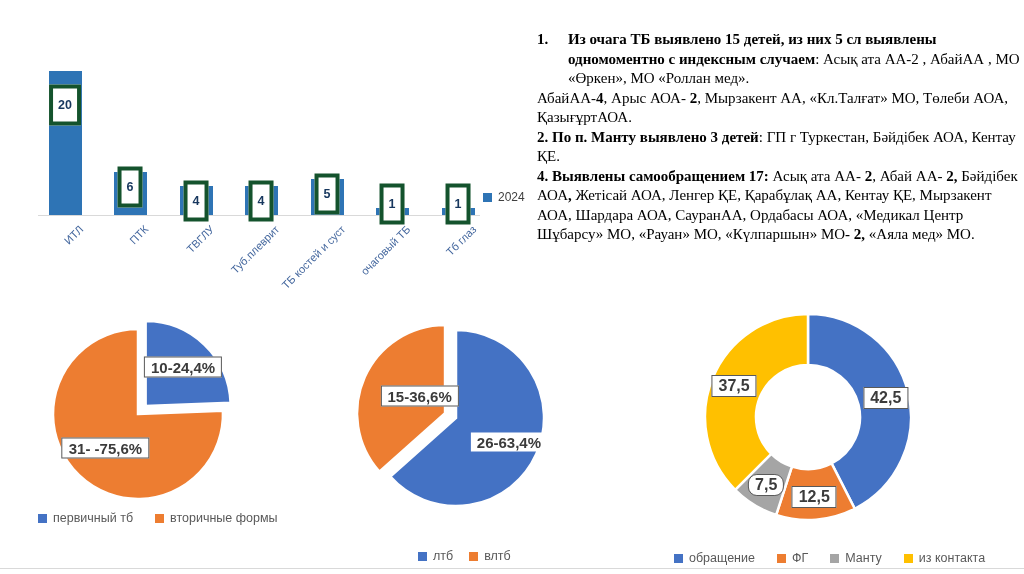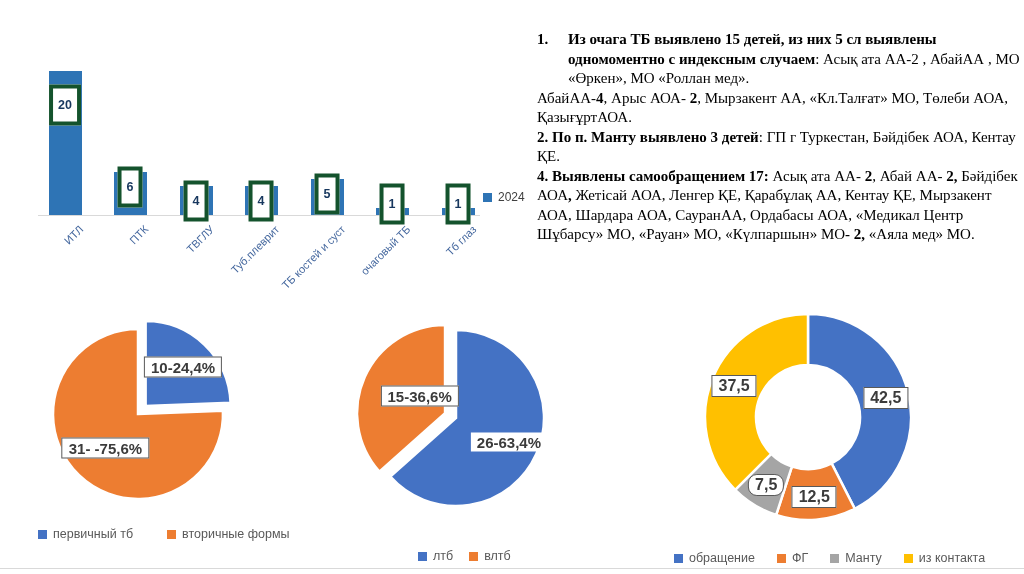--- a/index.html
+++ b/index.html
@@ -14,21 +14,21 @@
              line-height:17px;color:#17375e}
   .cat{position:absolute;width:110px;text-align:right;font-size:11px;color:#44679e;
        transform:rotate(-45deg);transform-origin:100% 0;white-space:nowrap}
   #barlegend{position:absolute;left:455px;top:155px;display:flex;align-items:center;
              font-size:12px;color:#404040}
   .sq{display:inline-block;width:9px;height:9px;margin-right:6px;flex:none}
   
   .legend{position:absolute;display:flex;align-items:center;font-size:12.5px;
           color:#595959;white-space:nowrap}
   .litem{display:flex;align-items:center}
-  #legend1{left:38px;top:527px;gap:34px}
+  #legend1{left:38px;top:511px;gap:22px}
   #legend2{left:418px;top:549px;gap:16px}
   #legend3{left:674px;top:551px;gap:22px}
   
   .plabel{position:absolute;transform:translate(-50%,-50%);background:#fff;
           border:1px solid #595959;padding:1px 6px;font-weight:bold;font-size:15px;
           color:#3b3b3b;white-space:nowrap;z-index:5}
   .plabel.noborder{border:none}
   .plabel.big{font-size:16px}
   
   #notes{position:absolute;left:537px;top:30px;width:487px;

